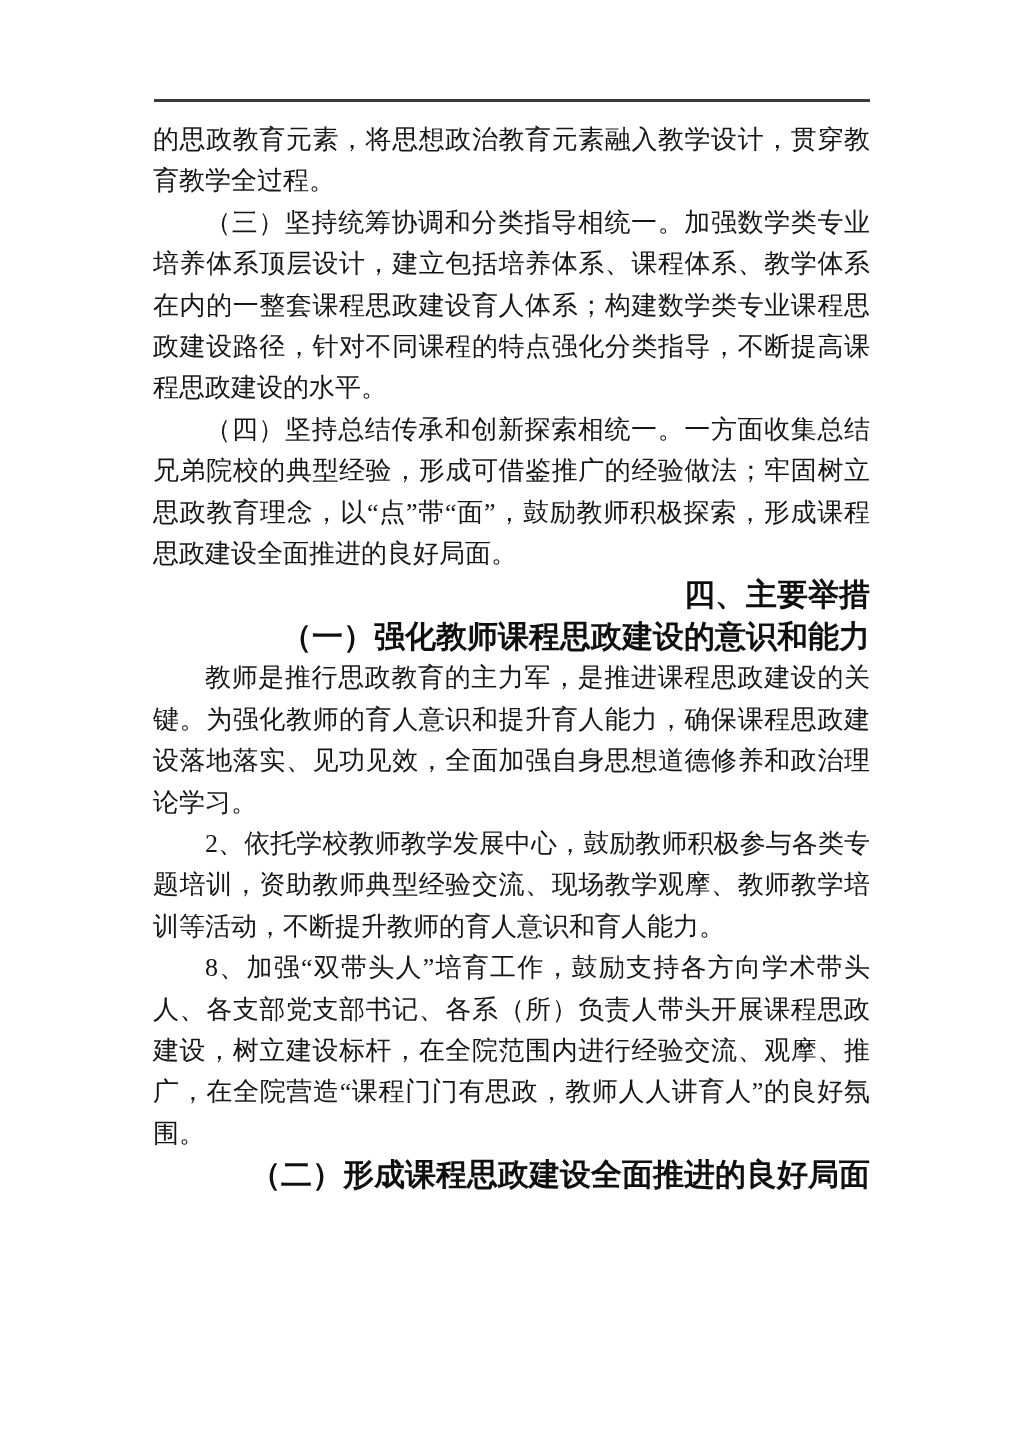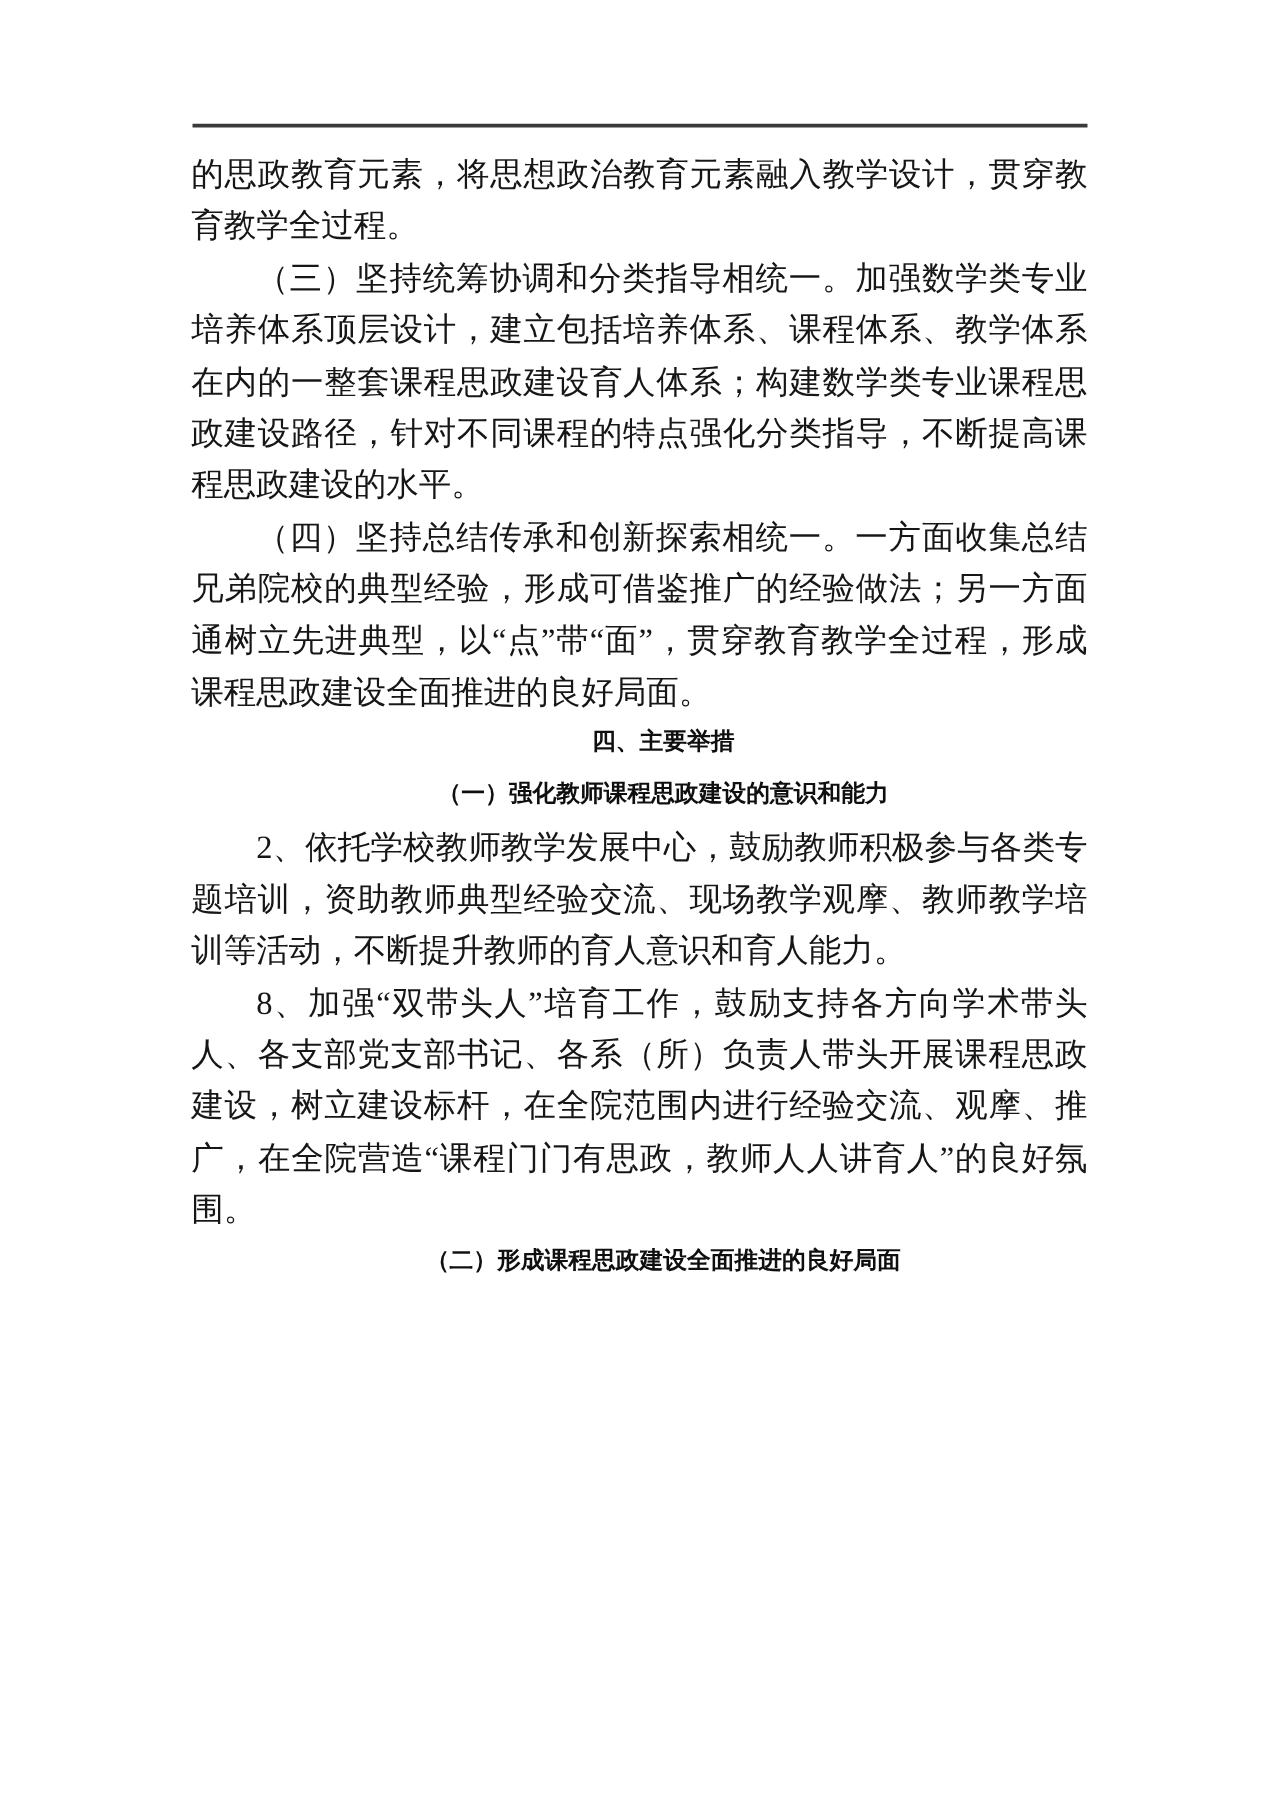--- a/index.html
+++ b/index.html
@@ -46,46 +46,47 @@
     text-justify: inter-character;
     text-indent: 2em;
     font-family: "Liberation Serif", "DejaVu Serif", serif;
     font-weight: 400;
     color: #161616;
   }
   .content p.no-indent {
     text-indent: 0;
   }
   .content p.heading {
-    font-family: Liberation Mono, monospace;
+    font-family: Liberation Serif, serif;
     font-weight: 700;
-    font-size: 19px;
-    text-align: center;
+    font-size: 31px;
+    text-align: right;
     color: #0f0f0f;
   }
 </style>
 </head>
 <body>
 
 <div class="page">
 
   <div class="header-rule"></div>
 
   <div class="content">
 
     <p class="no-indent">的思政教育元素，将思想政治教育元素融入教学设计，贯穿教育教学全过程。</p>
 
     <p>（三）坚持统筹协调和分类指导相统一。加强数学类专业培养体系顶层设计，建立包括培养体系、课程体系、教学体系在内的一整套课程思政建设育人体系；构建数学类专业课程思政建设路径，针对不同课程的特点强化分类指导，不断提高课程思政建设的水平。</p>
 
-    <p>（四）坚持总结传承和创新探索相统一。一方面收集总结兄弟院校的典型经验，形成可借鉴推广的经验做法；另一方面通树立先进典型，以“点”带“面”，贯穿教育教学全过程，形成课程思政建设全面推进的良好局面。</p>
+    <p>（四）坚持总结传承和创新探索相统一。一方面收集总结兄弟院校的典型经验，形成可借鉴推广的经验做法；牢固树立思政教育理念，以“点”带“面”，鼓励教师积极探索，形成课程思政建设全面推进的良好局面。</p>
 
     <p class="heading">四、主要举措</p>
 
     <p class="heading">（一）强化教师课程思政建设的意识和能力</p>
 
+    <p>教师是推行思政教育的主力军，是推进课程思政建设的关键。为强化教师的育人意识和提升育人能力，确保课程思政建设落地落实、见功见效，全面加强自身思想道德修养和政治理论学习。</p>
 
 
     <p>2、依托学校教师教学发展中心，鼓励教师积极参与各类专题培训，资助教师典型经验交流、现场教学观摩、教师教学培训等活动，不断提升教师的育人意识和育人能力。</p>
 
     <p>8、加强“双带头人”培育工作，鼓励支持各方向学术带头人、各支部党支部书记、各系（所）负责人带头开展课程思政建设，树立建设标杆，在全院范围内进行经验交流、观摩、推广，在全院营造“课程门门有思政，教师人人讲育人”的良好氛围。</p>
 
     <p class="heading">（二）形成课程思政建设全面推进的良好局面</p>
 
   </div>
 </div>

